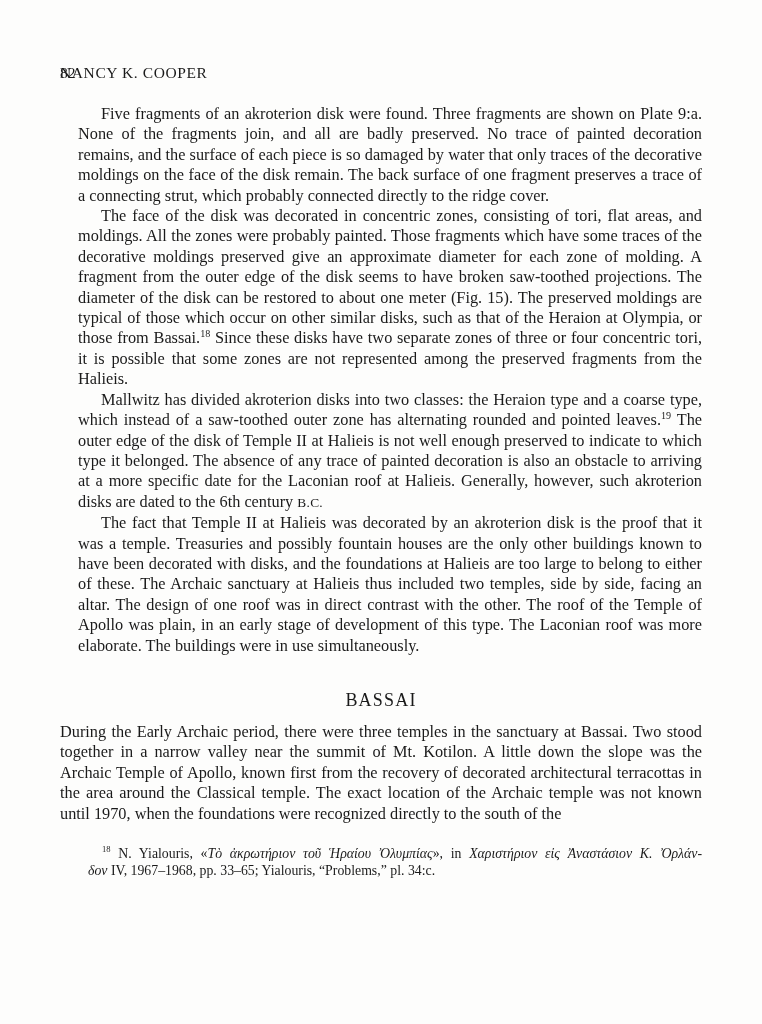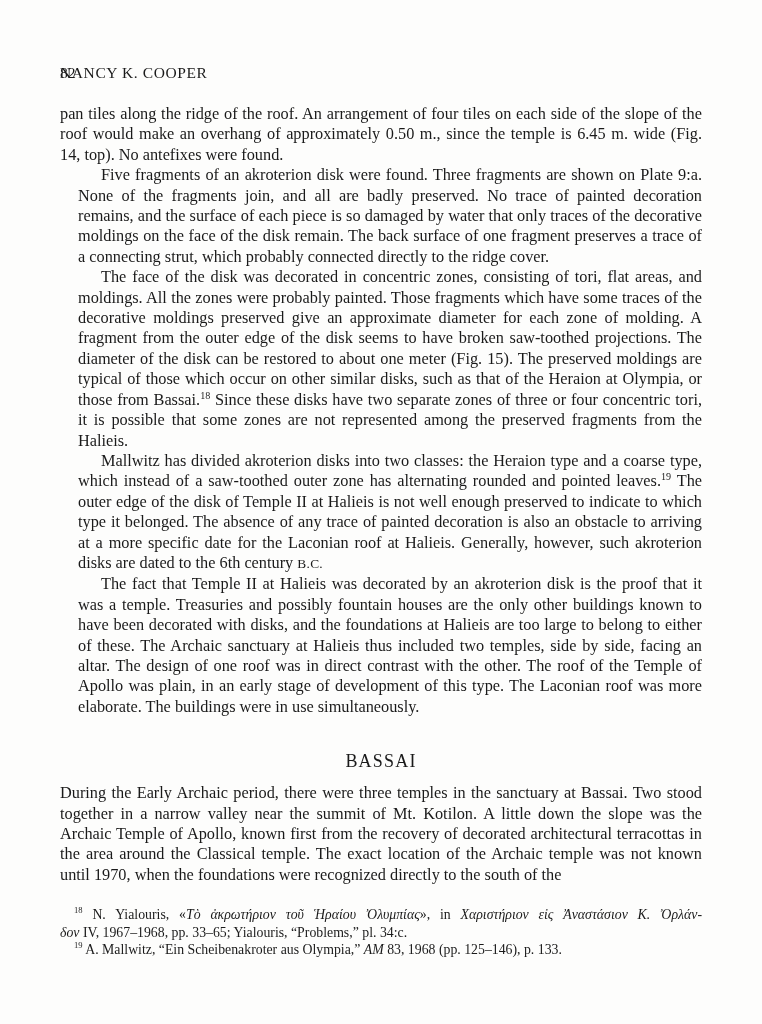--- a/index.html
+++ b/index.html
@@ -49,45 +49,43 @@
     font-weight: normal;
     text-align: center;
     letter-spacing: 1.2px;
     line-height: 20px;
   }
   .footnotes {
     margin-top: 21px;
     font-size: 13.8px;
     line-height: 17.4px;
   }
-  .fn-line { text-align: left; }
+  .fn-line { text-align: left; margin-left: 28px; }
   .fn-line.jl { text-align: justify; text-align-last: justify; }
   .fn-line.fn-first { text-indent: 14px; }
 </style>
 </head>
 <body>
 
 <div class="page">
   <div class="running-header">
     <span class="pagenum">82</span>
     <span class="runhead">NANCY K. COOPER</span>
   </div>
 
   <div class="body-text" id="body-paragraphs">
-      <p><span>pan tiles along the ridge of the roof. An arrangement of four tiles on each side of the slope of the roof would make an overhang of approximately 0.50 m., since the temple is 6.45 m. wide (Fig. 14, top). No antefixes were found.</span></p>
       <p class="ind"><span>Five fragments of an akroterion disk were found. Three fragments are shown on Plate 9:a. None of the fragments join, and all are badly preserved. No trace of painted decoration remains, and the surface of each piece is so damaged by water that only traces of the decorative moldings on the face of the disk remain. The back surface of one fragment preserves a trace of a connecting strut, which probably connected directly to the ridge cover.</span></p>
       <p class="ind"><span>The face of the disk was decorated in concentric zones, consisting of tori, flat areas, and moldings. All the zones were probably painted. Those fragments which have some traces of the decorative moldings preserved give an approximate diameter for each zone of molding. A fragment from the outer edge of the disk seems to have broken saw-toothed projections. The diameter of the disk can be restored to about one meter (Fig. 15). The preserved moldings are typical of those which occur on other similar disks, such as that of the Heraion at Olympia, or those from Bassai.</span><sup>18</sup><span> Since these disks have two separate zones of three or four concentric tori, it is possible that some zones are not represented among the preserved fragments from the Halieis.</span></p>
       <p class="ind"><span>Mallwitz has divided akroterion disks into two classes: the Heraion type and a coarse type, which instead of a saw-toothed outer zone has alternating rounded and pointed leaves.</span><sup>19</sup><span> The outer edge of the disk of Temple II at Halieis is not well enough preserved to indicate to which type it belonged. The absence of any trace of painted decoration is also an obstacle to arriving at a more specific date for the Laconian roof at Halieis. Generally, however, such akroterion disks are dated to the 6th century </span><span class="sc">B.C.</span></p>
       <p class="ind"><span>The fact that Temple II at Halieis was decorated by an akroterion disk is the proof that it was a temple. Treasuries and possibly fountain houses are the only other buildings known to have been decorated with disks, and the foundations at Halieis are too large to belong to either of these. The Archaic sanctuary at Halieis thus included two temples, side by side, facing an altar. The design of one roof was in direct contrast with the other. The roof of the Temple of Apollo was plain, in an early stage of development of this type. The Laconian roof was more elaborate. The buildings were in use simultaneously.</span></p>
     </div>
 
   <h2 class="section-heading">BASSAI</h2>
 
   <div class="body-text" id="section-paragraphs">
       <p><span>During the Early Archaic period, there were three temples in the sanctuary at Bassai. Two stood together in a narrow valley near the summit of Mt. Kotilon. A little down the slope was the Archaic Temple of Apollo, known first from the recovery of decorated architectural terracottas in the area around the Classical temple. The exact location of the Archaic temple was not known until 1970, when the foundations were recognized directly to the south of the</span></p>
     </div>
 
   <div class="footnotes" id="footnotes">
       <div class="fn-line fn-first jl"><sup>18</sup><span> N. Yialouris, «</span><span class="it">Τὸ ἀκρωτήριον τοῦ Ἡραίου Ὀλυμπίας</span><span>», in </span><span class="it">Χαριστήριον εἰς Ἀναστάσιον Κ. Ὀρλάν-</span></div>
       <div class="fn-line"><span class="it">δον</span><span> IV, 1967–1968, pp. 33–65; Yialouris, “Problems,” pl. 34:c.</span></div>
-      <div class="fn-line fn-first"><sup>19</sup><span> A. Mallwitz, “Ein Scheibenakroter aus Olympia,” </span><span class="it">AM</span><span> 83, 1968 (pp. 125–146), p. 133.</span></div>
     </div>
 </div>
 
 </body></html>

